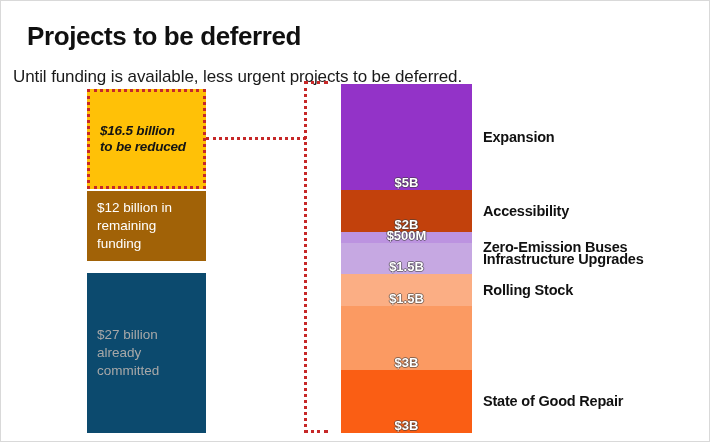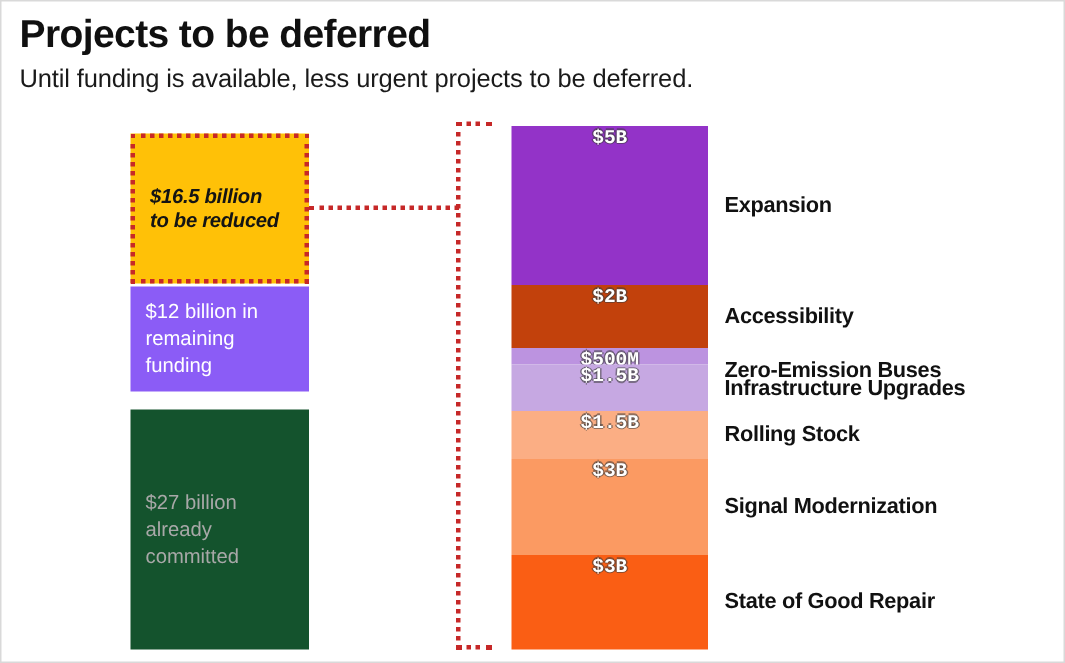--- a/index.html
+++ b/index.html
@@ -30,21 +30,21 @@
     left: 12px;
     top: 6px;
     width: 690px;
   }
   .title {
     font-size: 26px;
     font-weight: bold;
     color: #101010;
     letter-spacing: -0.4px;
     line-height: 30px;
-    margin: 0;
+    margin: 14px;
     white-space: nowrap;
   }
   .subtitle {
     font-size: 17px;
     font-weight: normal;
     color: #1a1a1a;
     line-height: 24px;
     margin: 4px 0 0 0;
     letter-spacing: -0.1px;
     white-space: nowrap;
@@ -77,32 +77,32 @@
     font-size: 13.5px;
     font-weight: bold;
     color: #141414;
     line-height: 16px;
     letter-spacing: -0.2px;
     font-style: italic;
   }
   .fund-remaining {
     top: 102px;
     height: 70px;
-    background: #8b5cf6;
+    background: #a16207;
   }
   .fund-remaining .fund-label {
     font-size: 13.5px;
     font-weight: normal;
     color: #ffffff;
     line-height: 18px;
   }
   .fund-committed {
     top: 184px;
     height: 160px;
-    background: #14532d;
+    background: #0c4a6e;
   }
   .fund-committed .fund-label {
     font-size: 13.5px;
     font-weight: normal;
     color: #a8a8a8;
     line-height: 18px;
   }
 
   
   .connector {
@@ -131,24 +131,23 @@
     position: absolute;
     left: 340px;
     top: 83px;
     width: 131px;
     height: 349px;
   }
   .seg {
     position: relative;
     width: 100%;
     display: flex;
-    align-items: flex-start;
+    align-items: flex-end;
     justify-content: center;
     box-sizing: border-box;
-    font-family: Liberation Mono, monospace;
   }
   .seg-value {
     font-size: 13px;
     font-weight: bold;
     color: #ffffff;
     letter-spacing: 0px;
     text-shadow:
        1px 0 0 rgba(60,60,60,0.55),
       -1px 0 0 rgba(60,60,60,0.55),
        0 1px 0 rgba(60,60,60,0.55),
@@ -226,17 +225,16 @@
       <div class="seg" style="height: 63.4545px; background: rgb(250, 94, 20);">
         <span class="seg-value">$3B</span>
       </div>
     </div>
   <div class="labels" id="bar-labels">
       <div class="cat-label" style="top: 52.8788px;">Expansion</div>
       <div class="cat-label" style="top: 126.909px;">Accessibility</div>
       <div class="cat-label" style="top: 153.348px; margin-top: 10px;">Zero-Emission Buses</div>
       <div class="cat-label" style="top: 206.227px;">Rolling Stock</div>
       <div class="cat-label" style="top: 174.5px;">Infrastructure Upgrades</div>
-      <div class="cat-label" style="top: 253.818px;">Signal Modernization</div>
       <div class="cat-label" style="top: 317.273px;">State of Good Repair</div>
     </div>
 
 </div>
 
 </body></html>

